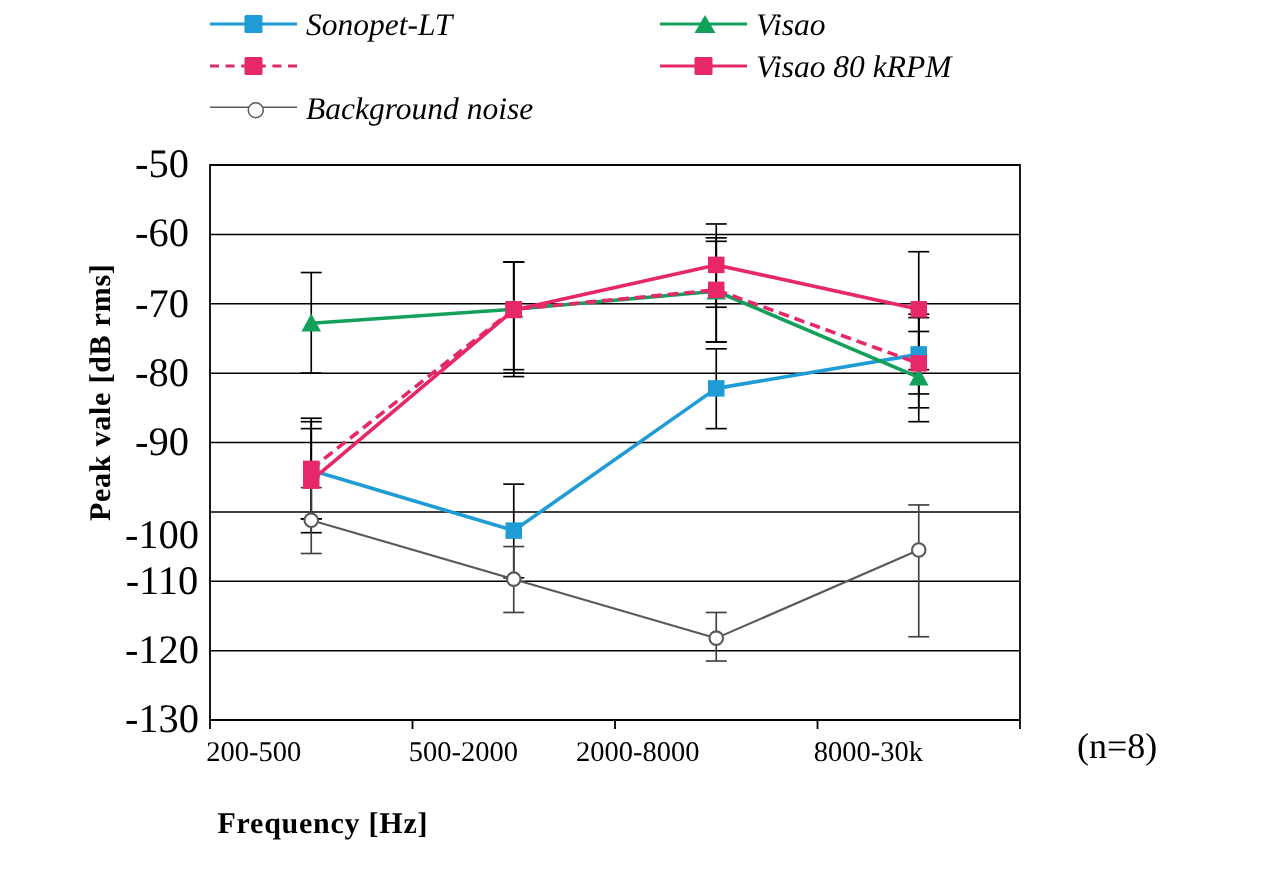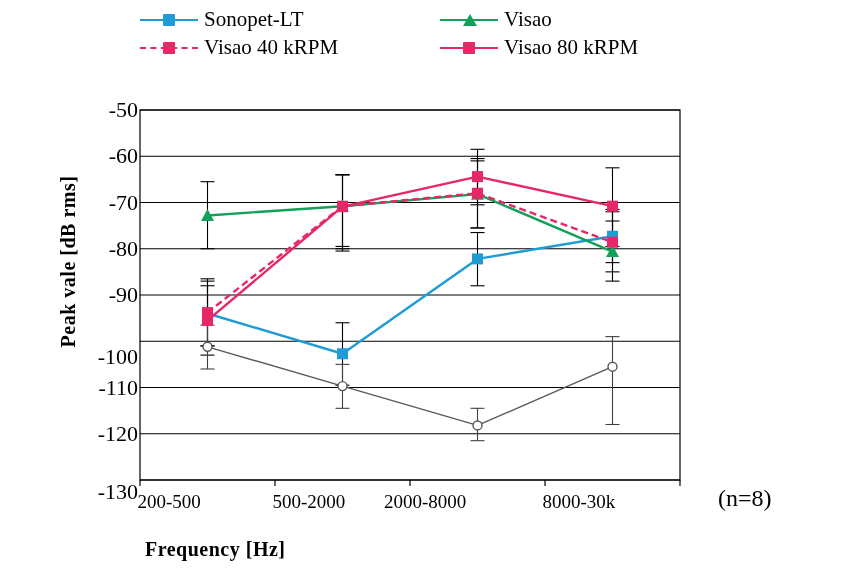--- a/index.html
+++ b/index.html
@@ -27,22 +27,23 @@
     top: 2px;
     width: 600px;
   }
   .legend-row {
     display: flex;
     align-items: center;
     height: 28px;
   }
   .legend-item {
     display: flex;
-    align-items: flex-end;
+    align-items: center;
     height: 28px;
+    font-style: italic;
   }
   .legend-item.col1 { width: 300px; }
   .legend-key {
     position: relative;
     width: 58px;
     height: 20px;
     flex: 0 0 58px;
     margin-right: 6px;
   }
   .legend-line {
@@ -105,22 +106,22 @@
     transform-origin: center center;
     text-align: center;
     font-size: 20px;
     font-weight: bold;
     letter-spacing: 0.5px;
   }
   .y-tick-label {
     position: absolute;
     right: 0;
     width: 60px;
-    text-align: right;
-    font-size: 22px;
+    text-align: center;
+    font-size: 27px;
     line-height: 21px;
   }
   .y-ticks {
     position: absolute;
     left: 78px;
     top: 0;
     width: 60px;
     height: 380px;
   }
   .x-tick-label {
@@ -168,44 +169,52 @@
         </span>
         <span class="legend-label">Visao</span>
       </div>
     </div>
     <div class="legend-row">
       <div class="legend-item col1">
         <span class="legend-key">
           <span class="legend-line" style="border-top-color:#e6276a; border-top-style:dashed;"></span>
           <span class="legend-marker marker-square" style="background:#e6276a;"></span>
         </span>
-        <span class="legend-label">Visao 40 kRPM</span>
       </div>
       <div class="legend-item">
         <span class="legend-key">
           <span class="legend-line" style="border-top-color:#e6276a;"></span>
           <span class="legend-marker marker-square" style="background:#e6276a;"></span>
         </span>
         <span class="legend-label">Visao 80 kRPM</span>
+      </div>
+    </div>
+    <div class="legend-row">
+      <div class="legend-item col1">
+        <span class="legend-key">
+          <span class="legend-line" style="border-top-color:#595959; border-top-width:1.5px;"></span>
+          <span class="legend-marker marker-circle"></span>
+        </span>
+        <span class="legend-label">Background noise</span>
       </div>
     </div>
   </div>
 
   <div class="plot-wrap">
     <div class="y-axis-title">Peak vale [dB rms]</div>
     <div class="y-ticks" id="y-ticks">
         <div class="y-tick-label" style="top: -1px;">-50</div>
         <div class="y-tick-label" style="top: 45.25px;">-60</div>
         <div class="y-tick-label" style="top: 91.5px;">-70</div>
         <div class="y-tick-label" style="top: 137.75px;">-80</div>
         <div class="y-tick-label" style="top: 184px;">-90</div>
         <div class="y-tick-label" style="top: 230.25px; margin-top: 16px;">-100</div>
         <div class="y-tick-label" style="top: 276.5px;">-110</div>
         <div class="y-tick-label" style="top: 322.75px;">-120</div>
-        <div class="y-tick-label" style="top: 369px; margin-top: 12px;">-130</div>
+        <div class="y-tick-label" style="top: 369px;">-130</div>
       </div>
     <div id="x-ticks">
         <div class="x-tick-label" style="left: 137.5px; top: 392px; width: 140px;">200-500</div>
         <div class="x-tick-label" style="left: 272.5px; top: 392px; width: 140px;">500-2000</div>
         <div class="x-tick-label" style="left: 384px; top: 392px; width: 140px;">2000-8000</div>
         <div class="x-tick-label" style="left: 542.5px; top: 392px; width: 140px;">8000-30k</div>
       </div>
     <div class="x-axis-title">Frequency [Hz]</div>
     <div class="n-note">(n=8)</div>
     <svg id="chart-svg" width="850" height="420">

